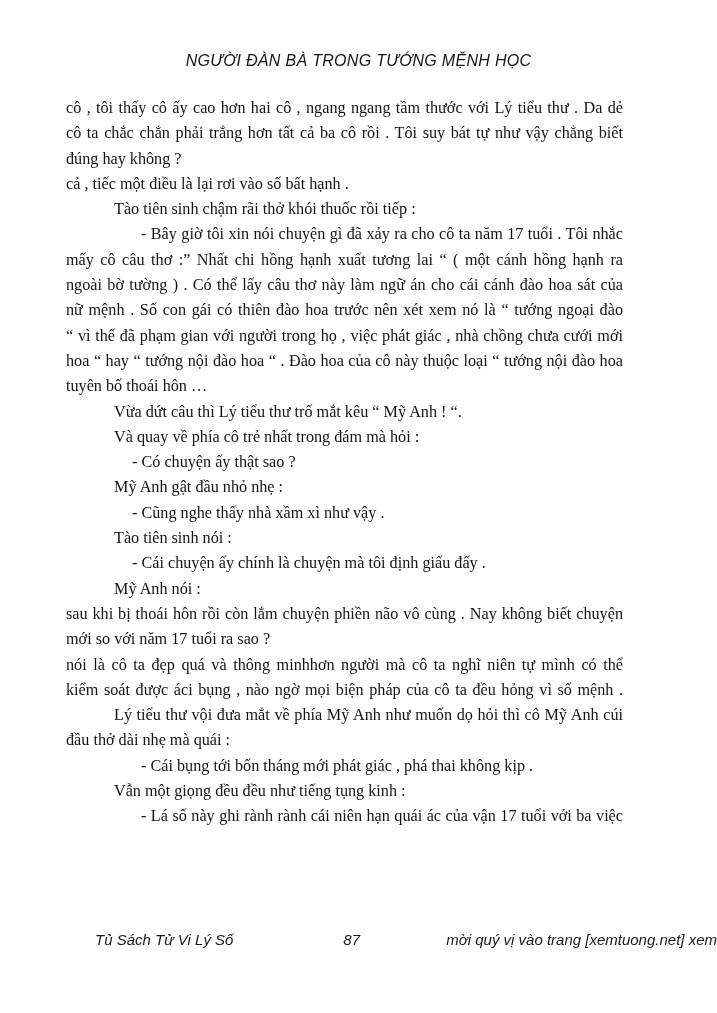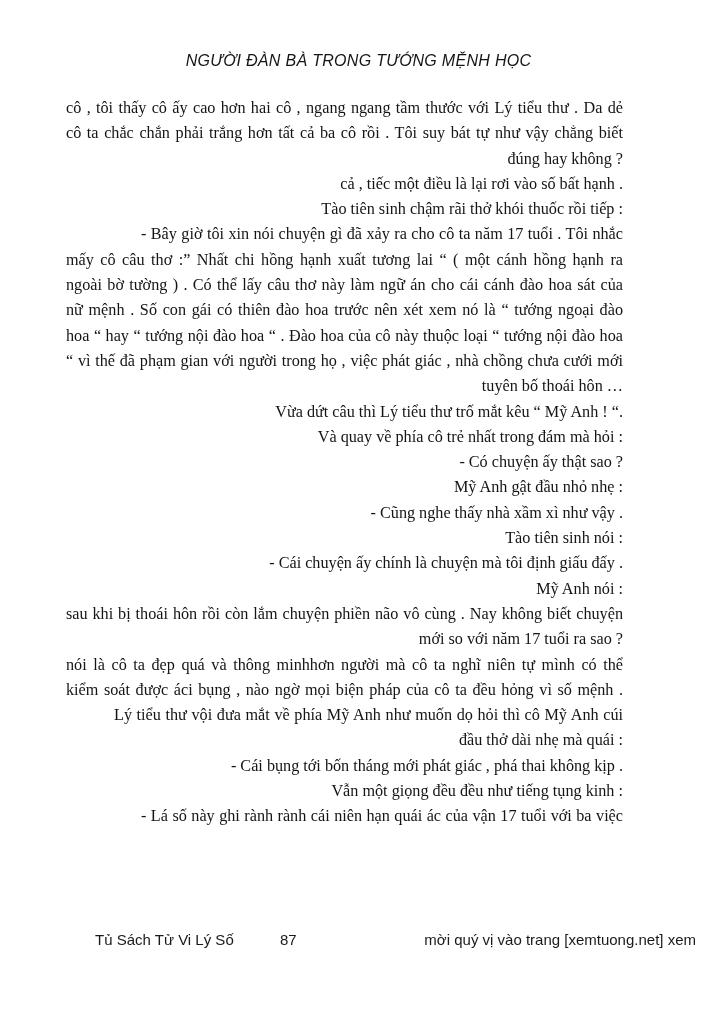--- a/index.html
+++ b/index.html
@@ -29,21 +29,21 @@
     top: 96px;
     left: 66px;
     width: 557px;
     font-family: "Liberation Serif", serif;
     font-size: 16.2px;
     color: #141414;
   }
   .line {
     height: 25.3px;
     line-height: 25.3px;
-    text-align: right;
+    text-align: left;
     white-space: nowrap;
   }
   .line.just {
     white-space: normal;
     text-align: justify;
     text-align-last: justify;
     overflow: hidden;
   }
   .ind1 { padding-left: 48px; }
   .ind2 { padding-left: 66px; }
@@ -51,44 +51,45 @@
   .just.ind1, .just.ind2, .just.ind3 { box-sizing: border-box; }
   .footer {
     position: absolute;
     top: 931px;
     left: 0;
     width: 717px;
     height: 22px;
     font-family: "Liberation Sans", sans-serif;
     font-size: 15px;
     color: #1a1a1a;
+    font-style: italic;
   }
   .footer .f-left   { position: absolute; left: 95px; top: 0; }
-  .footer .f-center { position: absolute; left: 280px; width: 80px; top: 0; text-align: left; }
-  .footer .f-right  { position: absolute; right: 21px; top: 0; text-align: right; }
+  .footer .f-center { position: absolute; left: 280px; width: 80px; top: 0; text-align: right; }
+  .footer .f-right  { position: absolute; right: 0; top: 0; text-align: right; }
 </style>
 </head>
 <body>
 
 <div class="page">
 
   <div class="running-header">NGƯỜI ĐÀN BÀ TRONG TƯỚNG MỆNH HỌC</div>
 
   <div class="body-block">
       <div class="line ind0 just">cô , tôi thấy cô ấy cao hơn hai cô , ngang ngang tầm thước với Lý tiểu thư . Da dẻ</div>
       <div class="line ind0 just">cô ta chắc chắn phải trắng hơn tất cả ba cô rồi . Tôi suy bát tự như vậy chẳng biết</div>
       <div class="line ind0">đúng hay không ?</div>
       <div class="line ind0">cả , tiếc một điều là lại rơi vào số bất hạnh .</div>
       <div class="line ind1">Tào tiên sinh chậm rãi thở khói thuốc rồi tiếp :</div>
       <div class="line ind3 just">- Bây giờ tôi xin nói chuyện gì đã xảy ra cho cô ta năm 17 tuổi . Tôi nhắc</div>
       <div class="line ind0 just">mấy cô câu thơ :” Nhất chi hồng hạnh xuất tương lai “ ( một cánh hồng hạnh ra</div>
       <div class="line ind0 just">ngoài bờ tường ) . Có thể lấy câu thơ này làm ngữ án cho cái cánh đào hoa sát của</div>
       <div class="line ind0 just">nữ mệnh . Số con gái có thiên đào hoa trước nên xét xem nó là “ tướng ngoại đào</div>
+      <div class="line ind0 just">“ vì thế đã phạm gian với người trong họ , việc phát giác , nhà chồng chưa cưới mới</div>
       <div class="line ind0 just">hoa “ hay “ tướng nội đào hoa “ . Đào hoa của cô này thuộc loại “ tướng nội đào hoa</div>
-      <div class="line ind0 just">“ vì thế đã phạm gian với người trong họ , việc phát giác , nhà chồng chưa cưới mới</div>
       <div class="line ind0">tuyên bố thoái hôn …</div>
       <div class="line ind1">Vừa dứt câu thì Lý tiểu thư trố mắt kêu “ Mỹ Anh ! “.</div>
       <div class="line ind1">Và quay về phía cô trẻ nhất trong đám mà hỏi :</div>
       <div class="line ind2">- Có chuyện ấy thật sao ?</div>
       <div class="line ind1">Mỹ Anh gật đầu nhỏ nhẹ :</div>
       <div class="line ind2">- Cũng nghe thấy nhà xầm xì như vậy .</div>
       <div class="line ind1">Tào tiên sinh nói :</div>
       <div class="line ind2">- Cái chuyện ấy chính là chuyện mà tôi định giấu đấy .</div>
       <div class="line ind1">Mỹ Anh nói :</div>
       <div class="line ind0 just">sau khi bị thoái hôn rồi còn lắm chuyện phiền não vô cùng . Nay không biết chuyện</div>

